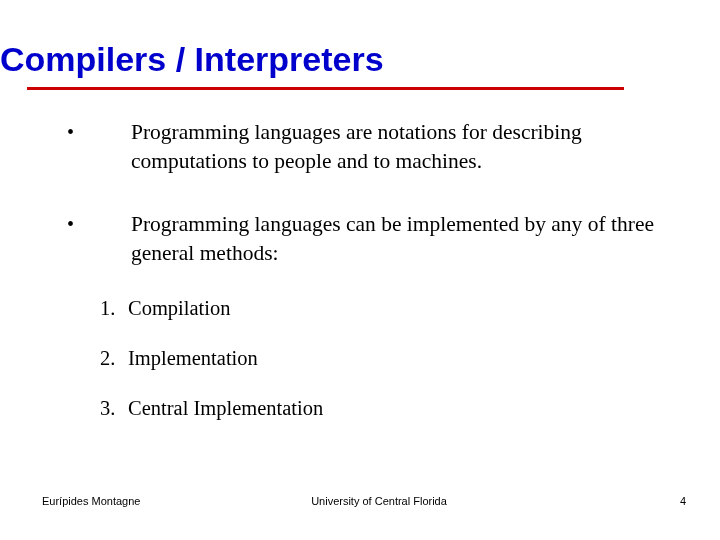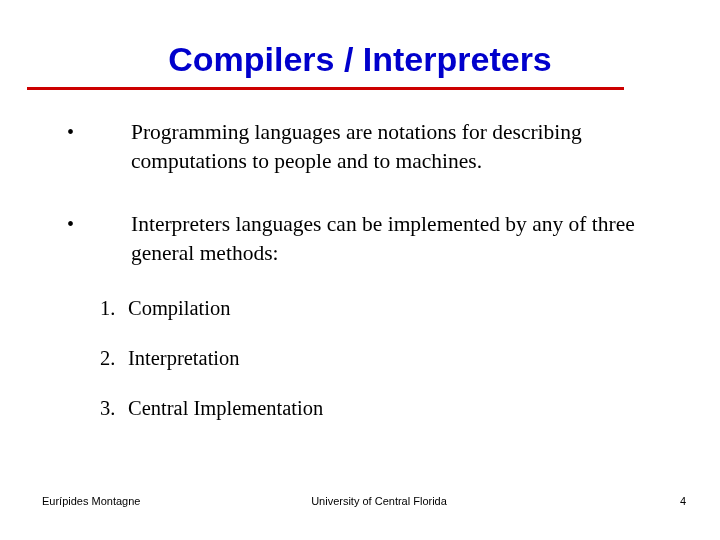--- a/index.html
+++ b/index.html
@@ -17,21 +17,20 @@
     position: relative;
     width: 720px;
     height: 540px;
     background: #ffffff;
   }
   .title {
     position: absolute;
     left: 0;
     top: 40px;
     width: 720px;
-    text-align: center;
     font-family: "Liberation Sans", sans-serif;
     font-weight: bold;
     font-size: 34px;
     color: #0000cc;
     letter-spacing: 0px;
   }
   .title-rule {
     position: absolute;
     left: 27px;
     top: 87px;
@@ -128,31 +127,31 @@
 
   <div class="body">
 
     <div class="bullet-row">
       <div class="bullet-mark">•</div>
       <div class="bullet-text">Programming languages are notations for describing computations to people and to machines.</div>
     </div>
 
     <div class="bullet-row" style="margin-top:34px;">
       <div class="bullet-mark">•</div>
-      <div class="bullet-text">Interpreters languages can be implemented by any of three general methods:</div>
+      <div class="bullet-text">Programming languages can be implemented by any of three general methods:</div>
     </div>
 
     <div class="numbered-list">
       <div class="num-row">
         <div class="num-mark">1.</div>
         <div class="num-text">Compilation</div>
       </div>
       <div class="num-row">
         <div class="num-mark">2.</div>
-        <div class="num-text">Interpretation</div>
+        <div class="num-text">Implementation</div>
       </div>
       <div class="num-row">
         <div class="num-mark">3.</div>
         <div class="num-text">Central Implementation</div>
       </div>
     </div>
 
   </div>
 
   <div class="footer">

